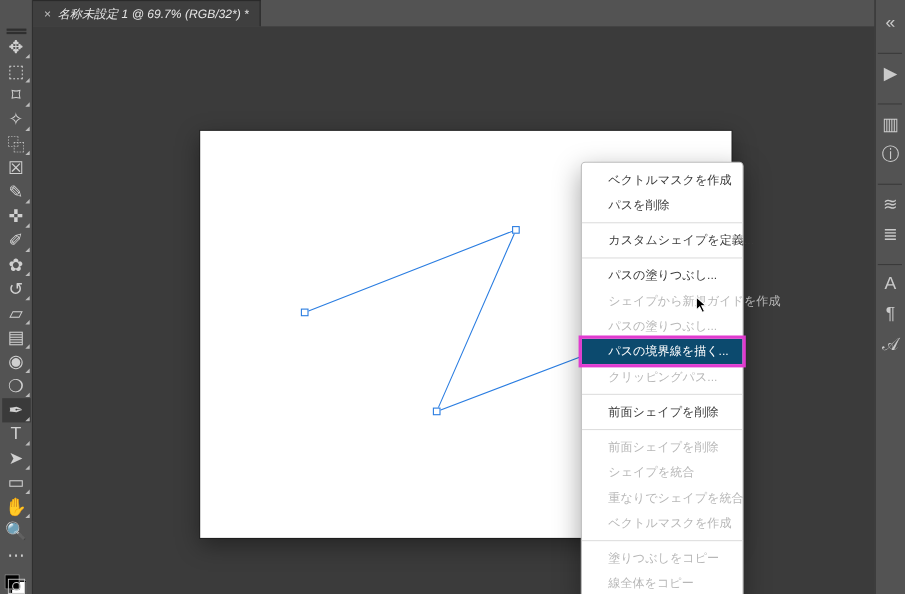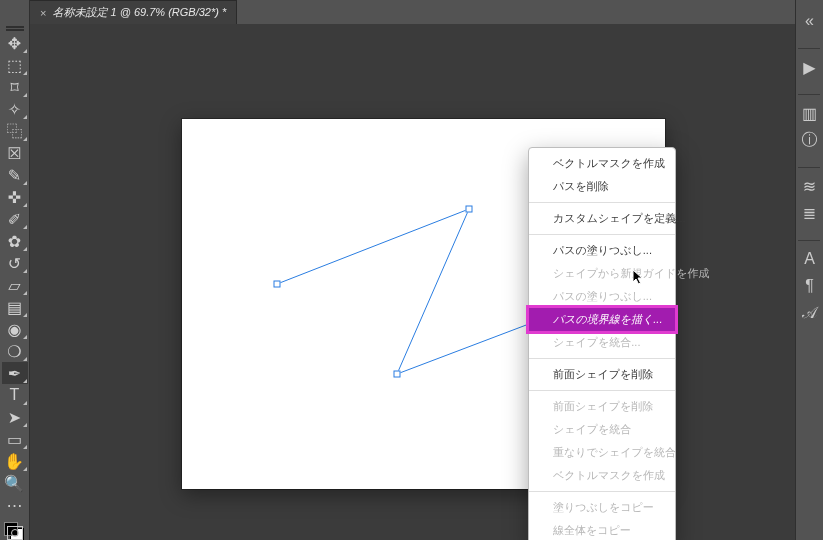--- a/index.html
+++ b/index.html
@@ -79,21 +79,21 @@
   }
   .context-menu {
     position:absolute; left:528px; top:147px; width:148px;
     background:#fff; border:1px solid #bdbdbd; border-radius:4px;
     box-shadow: 0 8px 24px rgba(0,0,0,0.35);
     padding: 4px 0;
     font-size: 11px; color:#3a3a3a;
   }
   .mi { padding: 4px 24px; white-space:nowrap; }
   .mi.disabled { color:#b7b7b7; }
-  .mi.highlight { background:#a21caf; color:#fff; position:relative;font-style:italic; }
+  .mi.highlight { background:#0c4a6e; color:#fff; position:relative; }
   .mi.highlight-box { outline: 3px solid #e03bd0; outline-offset: 0; }
   .sepline { height:1px; background:#dedede; margin:4px 0; }
   .cursor {
     position:absolute; width:12px; height:16px; left:632px; top:269px; z-index:5;
   }
 </style>
 </head>
 <body>
 
 <div class="app">
@@ -179,21 +179,21 @@
     <div id="menu-mount">
         <div class="mi">ベクトルマスクを作成</div>
         <div class="mi">パスを削除</div>
         <div class="sepline"></div>
         <div class="mi">カスタムシェイプを定義...</div>
         <div class="sepline"></div>
         <div class="mi">パスの塗りつぶし...</div>
         <div class="mi disabled">シェイプから新規ガイドを作成</div>
         <div class="mi disabled">パスの塗りつぶし...</div>
         <div class="mi highlight highlight-box">パスの境界線を描く...</div>
-        <div class="mi disabled">シェイプを統合...</div>
+        <div class="mi disabled">クリッピングパス...</div>
         <div class="sepline"></div>
         <div class="mi">前面シェイプを削除</div>
         <div class="sepline"></div>
         <div class="mi disabled">前面シェイプを削除</div>
         <div class="mi disabled">シェイプを統合</div>
         <div class="mi disabled">重なりでシェイプを統合</div>
         <div class="mi disabled">ベクトルマスクを作成</div>
         <div class="sepline"></div>
         <div class="mi disabled">塗りつぶしをコピー</div>
         <div class="mi disabled">線全体をコピー</div>

